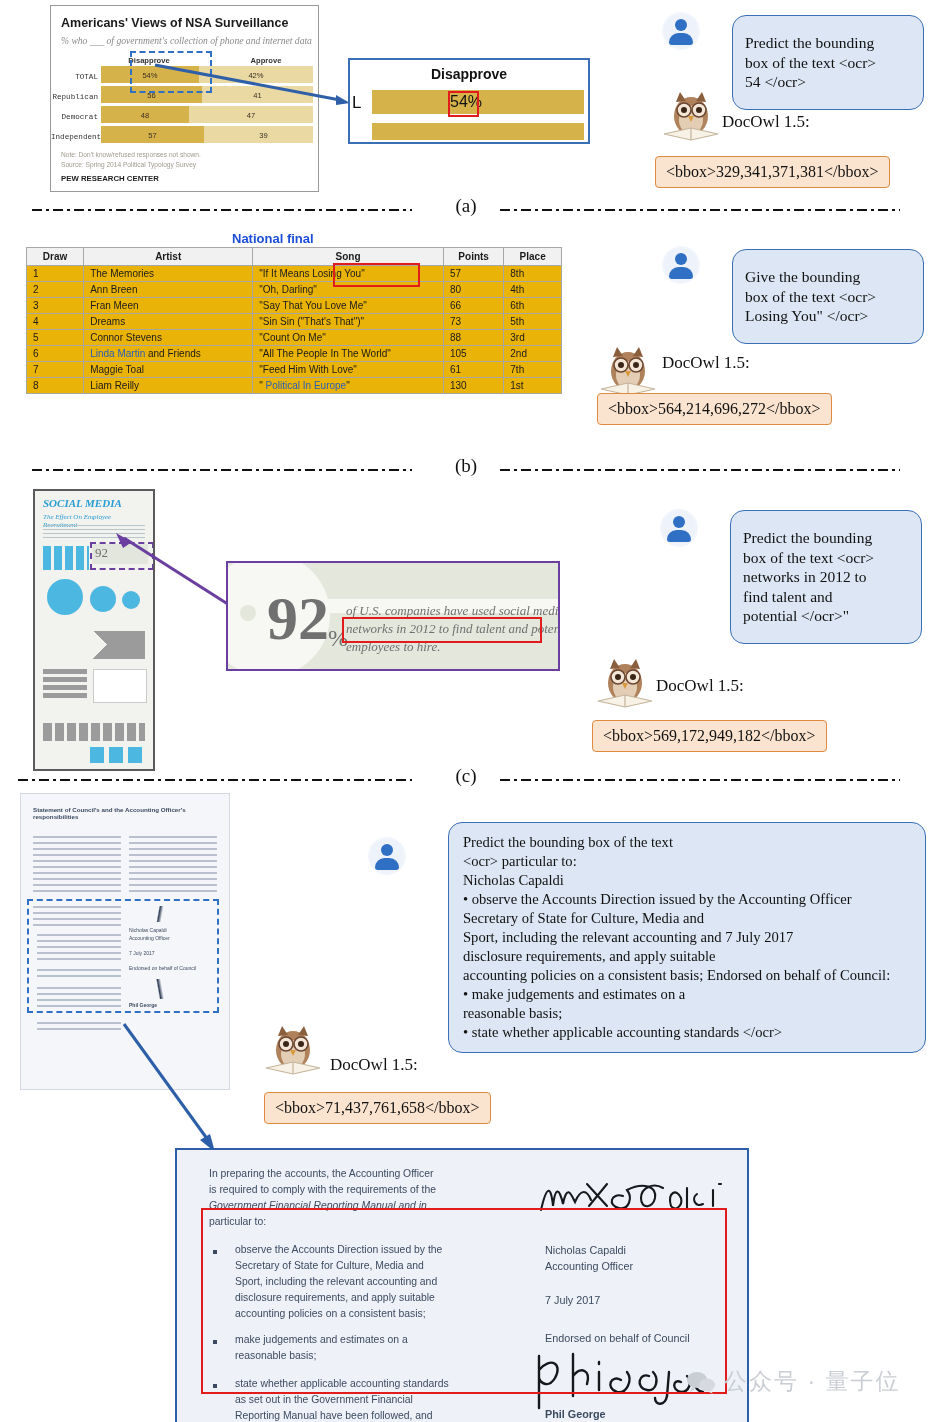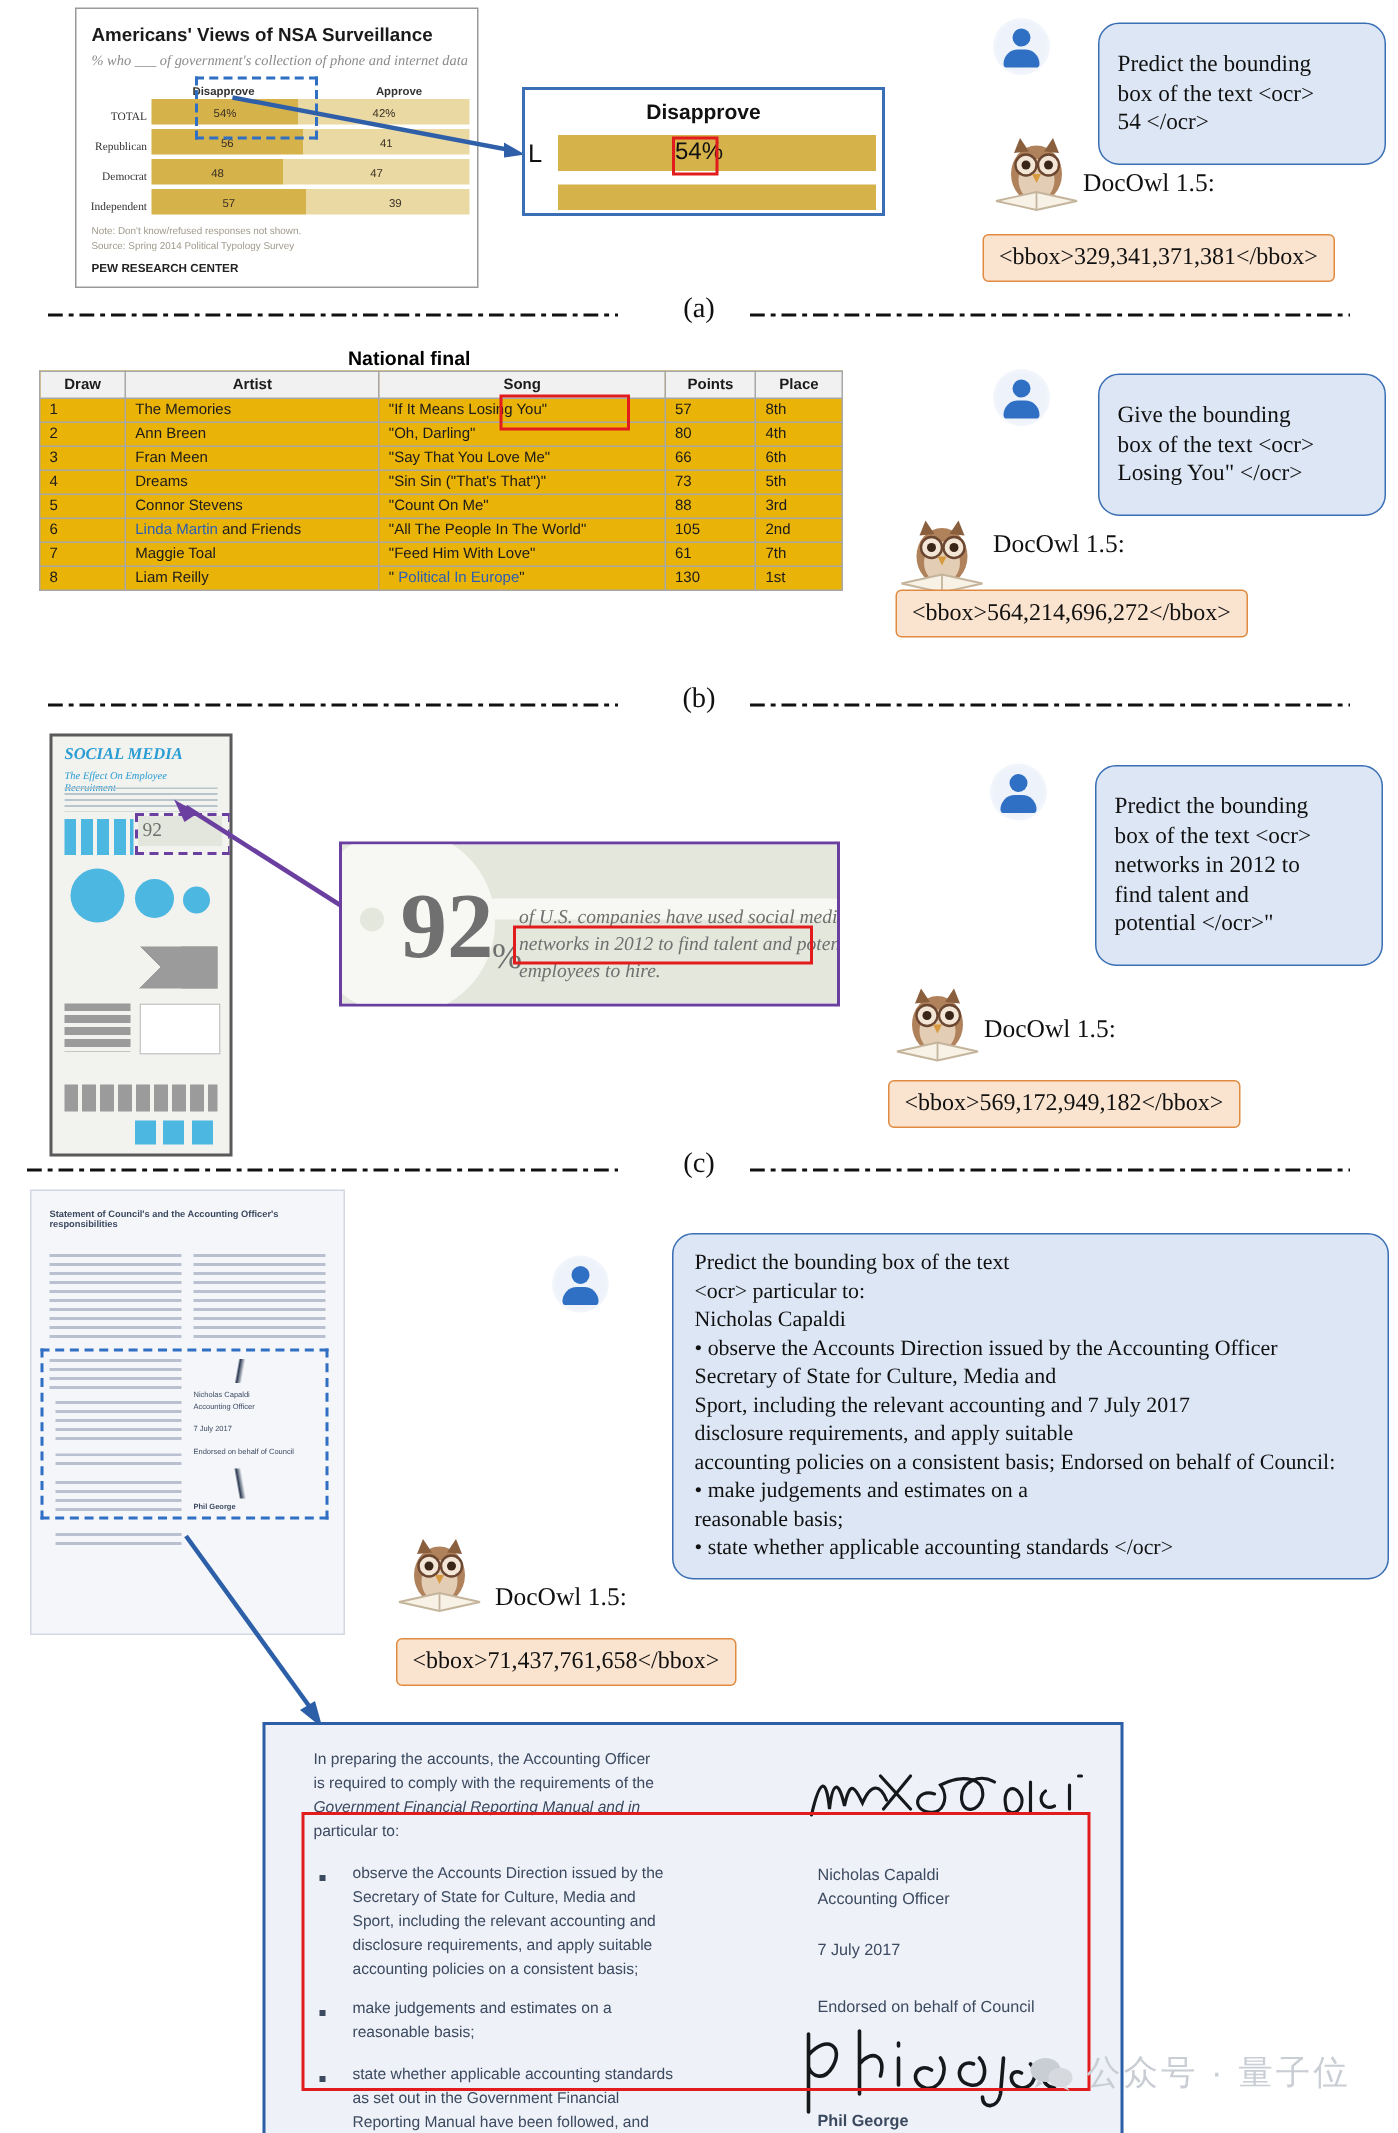--- a/index.html
+++ b/index.html
@@ -31,36 +31,36 @@
 
   
   .owl{position:absolute;width:62px;height:54px;}
   .docowl-label{position:absolute;font-family:"Liberation Serif",serif;font-size:17px;color:#111;white-space:nowrap;}
 
   
   .pew{position:absolute;background:#fff;border:1px solid #9a9a9a;overflow:hidden;}
   .pew-title{position:absolute;font-family:"Liberation Sans",sans-serif;font-weight:bold;font-size:12.5px;color:#1a1a1a;}
   .pew-sub{position:absolute;font-family:"Liberation Serif",serif;font-style:italic;font-size:9.6px;color:#8a8a8a;}
   .pew-colhdr{position:absolute;font-family:"Liberation Sans",sans-serif;font-size:7.6px;color:#333;font-weight:bold;text-align:center;}
-  .pew-rowlbl{position:absolute;font-family:Liberation Serif, serif;font-size:7.6px;color:#333;text-align:right;}
+  .pew-rowlbl{position:absolute;font-family:Liberation Mono, monospace;font-size:7.6px;color:#333;text-align:right;}
   .bar-dis{position:absolute;background:#d6b24b;}
   .bar-app{position:absolute;background:#ead9a2;}
   .bar-val{position:absolute;font-family:"Liberation Sans",sans-serif;font-size:7.6px;color:#3a3024;text-align:center;}
   .pew-note{position:absolute;font-family:"Liberation Sans",sans-serif;font-size:6.6px;color:#a09a8c;}
   .pew-brand{position:absolute;font-family:"Liberation Sans",sans-serif;font-size:7.8px;font-weight:bold;color:#222;}
   .dashbox-blue{position:absolute;border:2.2px dashed #2f6fc4;}
   .zoombox-a{position:absolute;background:#fff;border:2px solid #3a6fb5;}
   .redbox{position:absolute;border:2px solid #e21c1c;}
 
   
   table.natfinal{position:absolute;border-collapse:collapse;font-family:"Liberation Sans",sans-serif;
      font-size:10px;color:#1b1b1b;background:#eab308;}
   table.natfinal th{background:#f1f1f1;border:1px solid #a7a7a7;font-weight:bold;padding:3px 6px;text-align:center;}
   table.natfinal td{border:1px solid #a7a7a7;padding:2px 6px;text-align:left;white-space:nowrap;}
-  .tbl-title{position:absolute;font-family:"Liberation Sans",sans-serif;font-weight:bold;font-size:13px;color:#000000;}
+  .tbl-title{position:absolute;font-family:"Liberation Sans",sans-serif;font-weight:bold;font-size:13px;color:#1d4ed8;}
   .lnk{color:#2b5fb4;}
 
   
   .info-thumb{position:absolute;background:#f2f2ee;border:2px solid #5a5a5a;overflow:hidden;}
   .info-zoom{position:absolute;background:#ffffff;border:2.4px solid #6b3fa0;overflow:hidden;}
 
   
   .doc-thumb{position:absolute;background:#f4f6fa;border:1px solid #d3d8e2;overflow:hidden;}
   .doc-zoom{position:absolute;background:#eef1f7;border:2px solid #2c5fa8;overflow:hidden;}
   .doc-txt{position:absolute;font-family:"Liberation Sans",sans-serif;color:#3c4a60;}

